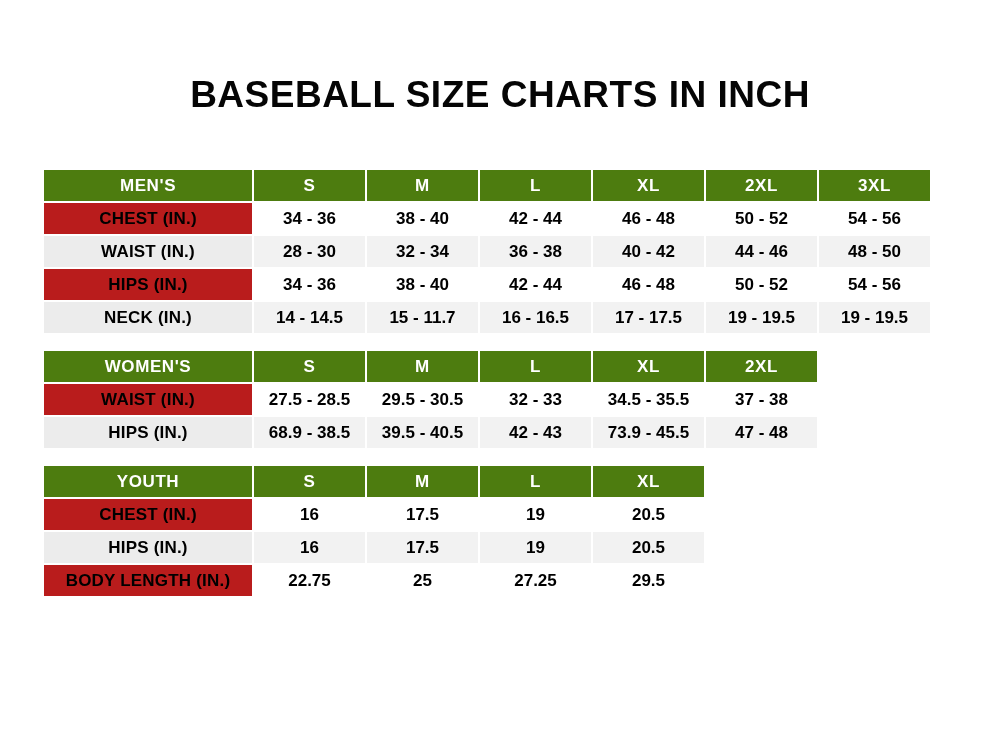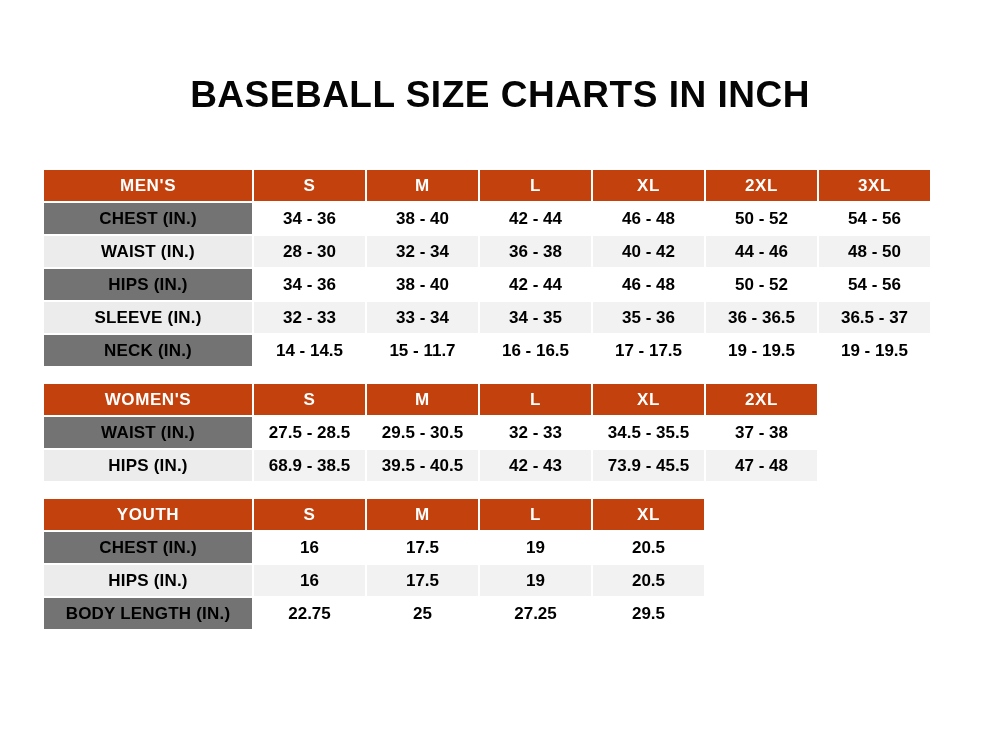--- a/index.html
+++ b/index.html
@@ -43,30 +43,30 @@
     margin-top: 14px;
   }
   th, td {
     border: 2px solid #ffffff;
     text-align: center;
     height: 31px;
     padding: 0 2px;
     white-space: nowrap;
   }
   thead th {
-    background: #c2410c;
+    background: #4d7c0f;
     color: #ffffff;
     font-size: 17px;
     letter-spacing: 0.6px;
   }
   thead th.label-head {
     text-align: center;
   }
   tbody td.row-label {
-    background: #737373;
+    background: #b91c1c;
     color: #000000;
     text-align: center;
     letter-spacing: 0.2px;
   }
   tbody tr:nth-child(odd) td.data-cell {
     background: #ffffff;
   }
   tbody tr:nth-child(even) td.data-cell {
     background: #f2f2f2;
   }
@@ -147,29 +147,20 @@
         <tr>
           <td class="row-label">HIPS (IN.)</td>
           <td class="data-cell">34 - 36</td>
           <td class="data-cell">38 - 40</td>
           <td class="data-cell">42 - 44</td>
           <td class="data-cell">46 - 48</td>
           <td class="data-cell">50 - 52</td>
           <td class="data-cell">54 - 56</td>
         </tr>
         <tr>
-          <td class="row-label">SLEEVE (IN.)</td>
-          <td class="data-cell">32 - 33</td>
-          <td class="data-cell">33 - 34</td>
-          <td class="data-cell">34 - 35</td>
-          <td class="data-cell">35 - 36</td>
-          <td class="data-cell">36 - 36.5</td>
-          <td class="data-cell">36.5 - 37</td>
-        </tr>
-        <tr>
           <td class="row-label">NECK (IN.)</td>
           <td class="data-cell">14 - 14.5</td>
           <td class="data-cell">15 - 11.7</td>
           <td class="data-cell">16 - 16.5</td>
           <td class="data-cell">17 - 17.5</td>
           <td class="data-cell">19 - 19.5</td>
           <td class="data-cell">19 - 19.5</td>
         </tr>
       </tbody>
     </table>

